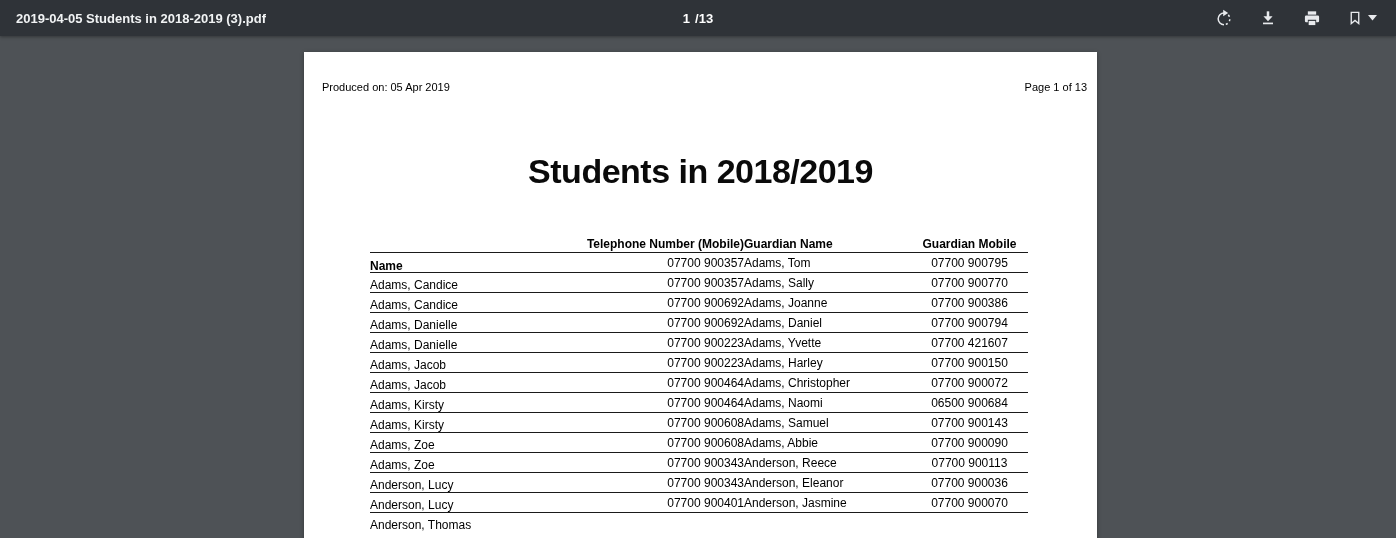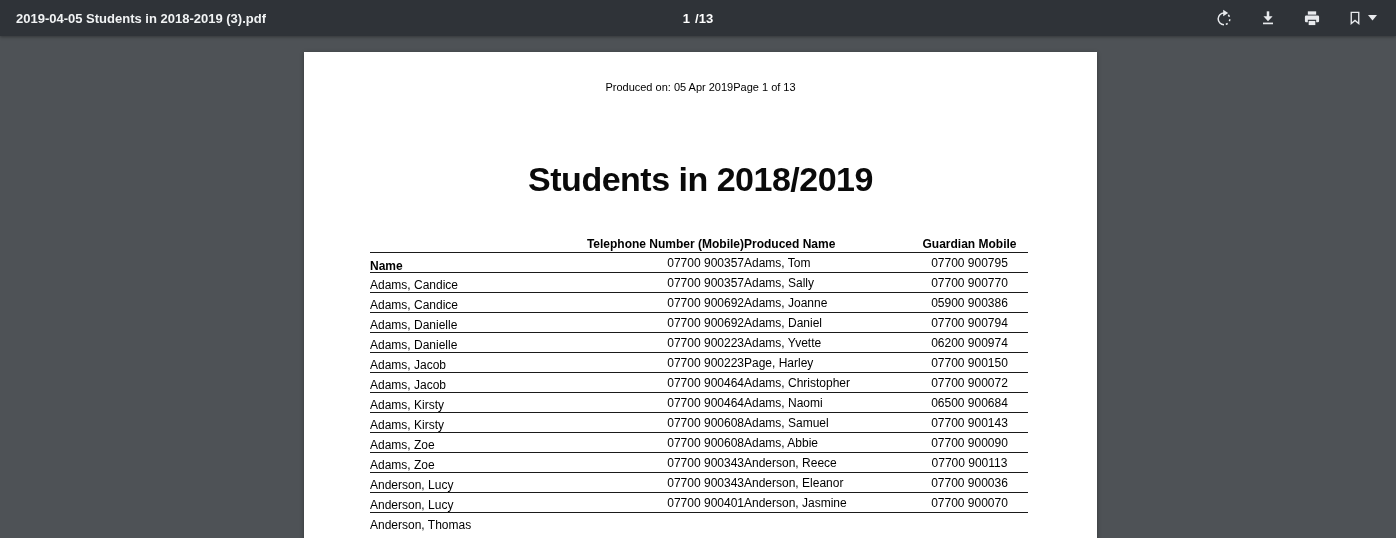--- a/index.html
+++ b/index.html
@@ -49,26 +49,26 @@
     overflow:hidden;
   }
   .page {
     position:absolute; left:304px; top:16px;
     width:793px; height:1028px;
     background:#ffffff;
     box-shadow:0 1px 4px rgba(0,0,0,.35);
     color:#000;
   }
   .page-meta {
-    position:absolute; top:29px; left:18px; right:18px;
-    display:flex; justify-content:center;
+    position:absolute; top:29px; left:18px; right:10px;
+    display:flex; justify-content:space-between;
     font-size:11px; color:#000;
   }
   .doc-title {
-    position:absolute; top:108px; left:0; width:100%;
+    position:absolute; top:100px; left:0; width:100%;
     text-align:center;
     font-size:34px; font-weight:bold; letter-spacing:-0.5px;
     color:#0a0a0a;
   }
 
   
   .stu-table {
     position:absolute; top:182px; left:66px; width:658px;
     font-size:12px;
   }
@@ -139,58 +139,58 @@
     <div class="page-meta">
       <span>Produced on: 05 Apr 2019</span>
       <span>Page 1 of 13</span>
     </div>
     <div class="doc-title">Students in 2018/2019</div>
 
     <div class="stu-table">
       <div class="trow head" id="table-head">
           <div class="tcell">Name</div>
           <div class="tcell">Telephone Number (Mobile)</div>
-          <div class="tcell">Produced Name</div>
+          <div class="tcell">Guardian Name</div>
           <div class="tcell">Guardian Mobile</div>
         </div>
       <div id="table-body">
           <div class="trow">
             <div class="tcell">Adams, Candice</div>
             <div class="tcell">07700 900357</div>
             <div class="tcell">Adams, Tom</div>
             <div class="tcell">07700 900795</div>
           </div>
           <div class="trow">
             <div class="tcell">Adams, Candice</div>
             <div class="tcell">07700 900357</div>
             <div class="tcell">Adams, Sally</div>
             <div class="tcell">07700 900770</div>
           </div>
           <div class="trow">
             <div class="tcell">Adams, Danielle</div>
             <div class="tcell">07700 900692</div>
             <div class="tcell">Adams, Joanne</div>
-            <div class="tcell">05900 900386</div>
+            <div class="tcell">07700 900386</div>
           </div>
           <div class="trow">
             <div class="tcell">Adams, Danielle</div>
             <div class="tcell">07700 900692</div>
             <div class="tcell">Adams, Daniel</div>
             <div class="tcell">07700 900794</div>
           </div>
           <div class="trow">
             <div class="tcell">Adams, Jacob</div>
             <div class="tcell">07700 900223</div>
             <div class="tcell">Adams, Yvette</div>
-            <div class="tcell">06200 900974</div>
+            <div class="tcell">07700 421607</div>
           </div>
           <div class="trow">
             <div class="tcell">Adams, Jacob</div>
             <div class="tcell">07700 900223</div>
-            <div class="tcell">Page, Harley</div>
+            <div class="tcell">Adams, Harley</div>
             <div class="tcell">07700 900150</div>
           </div>
           <div class="trow">
             <div class="tcell">Adams, Kirsty</div>
             <div class="tcell">07700 900464</div>
             <div class="tcell">Adams, Christopher</div>
             <div class="tcell">07700 900072</div>
           </div>
           <div class="trow">
             <div class="tcell">Adams, Kirsty</div>

